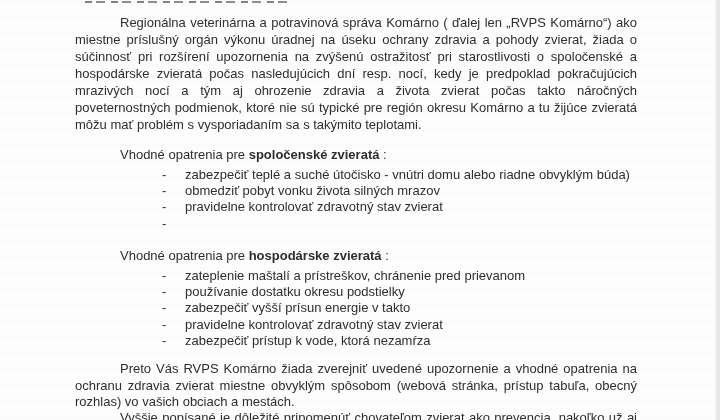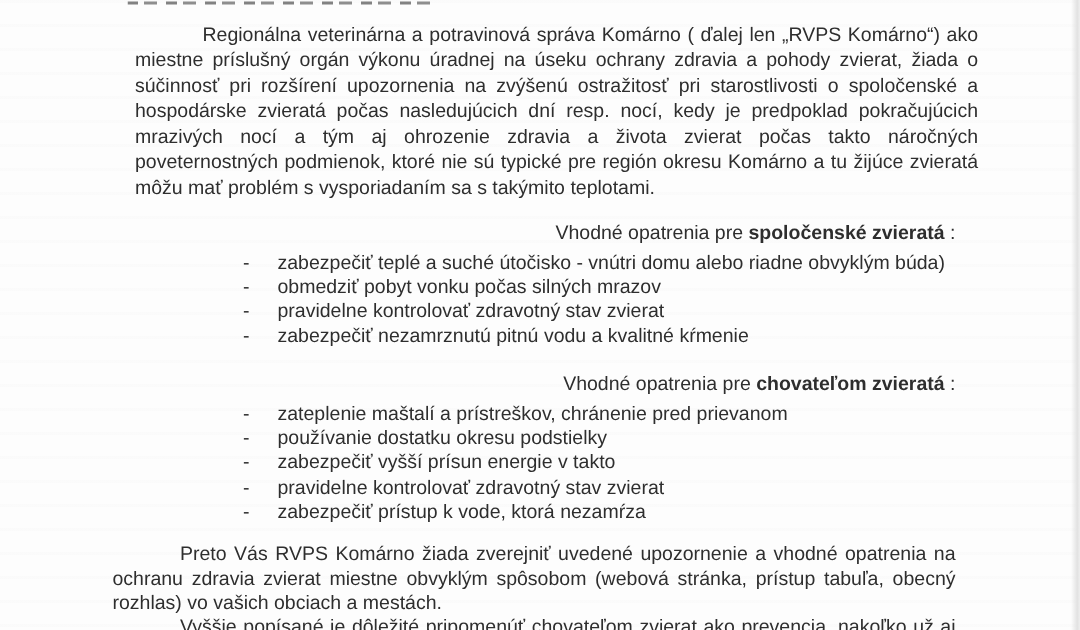--- a/index.html
+++ b/index.html
@@ -72,38 +72,37 @@
       #6a6a6a 11px, #6a6a6a 20px,
       rgba(255,255,255,0) 20px, rgba(255,255,255,0) 26px
     );
   }
   .para {
     text-align: justify;
     line-height: 17px;
     margin: 0;
   }
   .indent { text-indent: 45px; }
-  .p1 { position: absolute; top: 14px; left: 15px; width: 562px; }
+  .p1 { position: absolute; top: 14px; left: 0; width: 562px; }
   .sec1 { position: absolute; top: 147px; left: 0; width: 562px; }
   .sec2 { position: absolute; top: 248px; left: 0; width: 562px; }
   .p2 { position: absolute; top: 361px; left: 0; width: 562px; line-height: 16.5px; }
   .p3 {
     position: absolute;
     top: 410px;
     left: 0;
     width: 562px;
     line-height: 16.5px;
     text-align: justify;
     text-align-last: justify;
     margin: 0;
   }
   .sec-heading {
     margin: 0 0 4px 45px;
     line-height: 16px;
-    text-align: right;
   }
   .sec-heading .bold { font-weight: bold; }
   .bullet-list { margin: 0; padding: 0; list-style: none; }
   .bullet-item {
     position: relative;
     line-height: 16.2px;
     padding-left: 110px;
   }
   .bullet-dash {
     position: absolute;
@@ -128,36 +127,35 @@
       <div class="sec-heading">
         <span>Vhodné opatrenia pre </span><span class="bold">spoločenské zvieratá</span><span> :</span>
       </div>
       <ul class="bullet-list">
         <li class="bullet-item">
           <span class="bullet-dash">-</span>
           <span>zabezpečiť teplé a suché útočisko - vnútri domu alebo riadne obvyklým búda)</span>
         </li>
         <li class="bullet-item">
           <span class="bullet-dash">-</span>
-          <span>obmedziť pobyt vonku počas silných mrazov</span>
+          <span>obmedziť pobyt vonku života silných mrazov</span>
         </li>
         <li class="bullet-item">
           <span class="bullet-dash">-</span>
           <span>pravidelne kontrolovať zdravotný stav zvierat</span>
         </li>
         <li class="bullet-item">
           <span class="bullet-dash">-</span>
-          <span>zabezpečiť nezamrznutú pitnú vodu a kvalitné kŕmenie</span>
         </li>
       </ul>
     </div>
 
     <div class="sec2">
       <div class="sec-heading">
-        <span>Vhodné opatrenia pre </span><span class="bold">chovateľom zvieratá</span><span> :</span>
+        <span>Vhodné opatrenia pre </span><span class="bold">hospodárske zvieratá</span><span> :</span>
       </div>
       <ul class="bullet-list">
         <li class="bullet-item">
           <span class="bullet-dash">-</span>
           <span>zateplenie maštalí a prístreškov, chránenie pred prievanom</span>
         </li>
         <li class="bullet-item">
           <span class="bullet-dash">-</span>
           <span>používanie dostatku okresu podstielky</span>
         </li>

